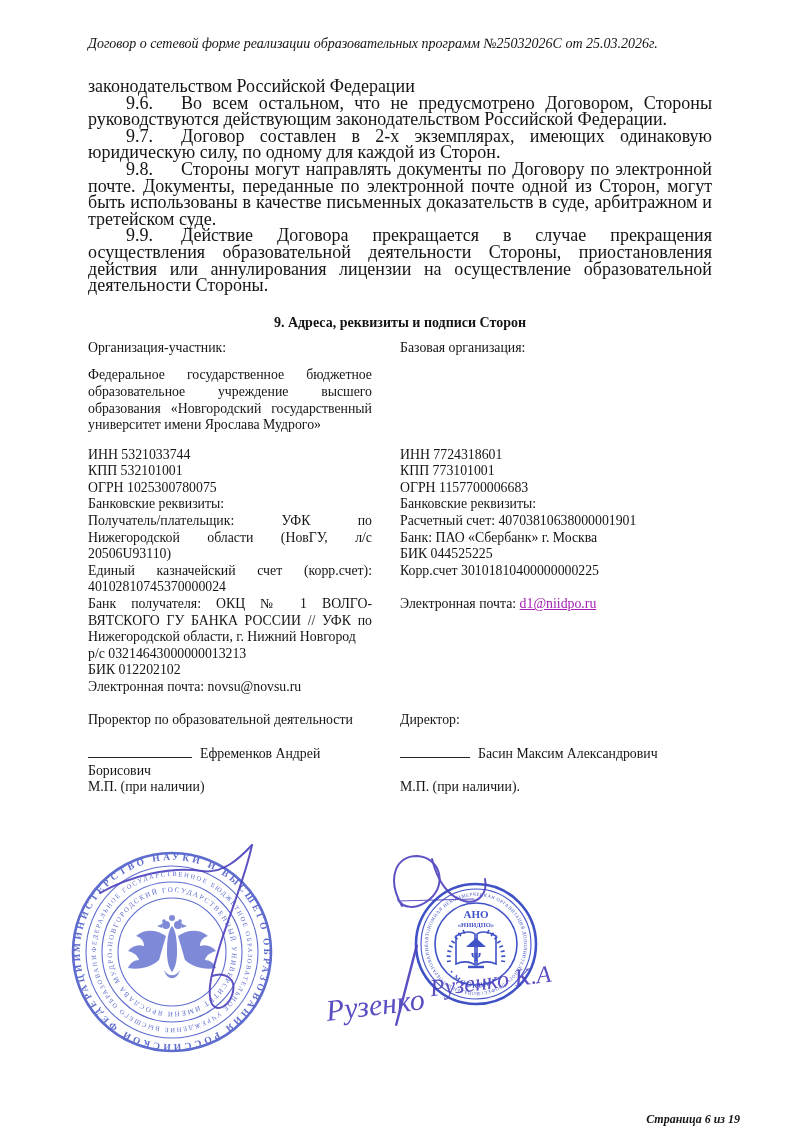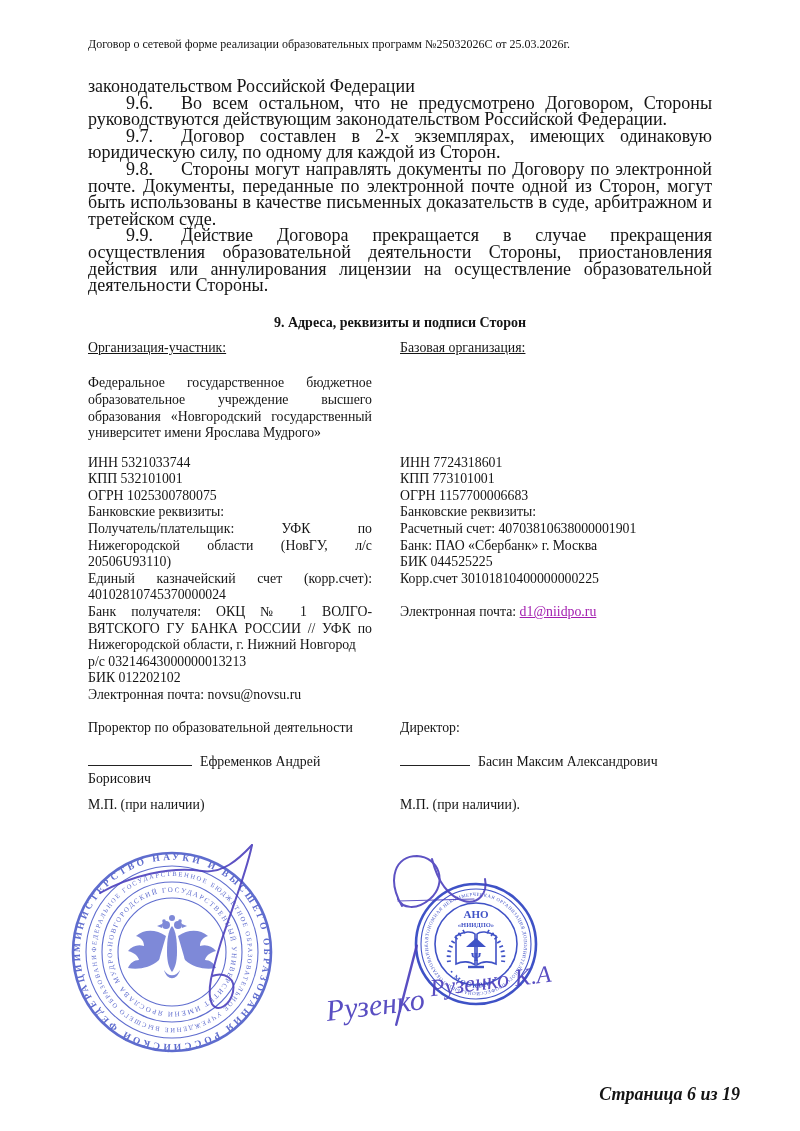--- a/index.html
+++ b/index.html
@@ -1,41 +1,41 @@
 <!DOCTYPE html>
 <html lang="ru"><head>
 <meta charset="utf-8">
 <style>
   html,body{margin:0;padding:0;background:#888;}
   .page{
     position:relative;width:800px;height:1131px;margin:0 auto;background:#ffffff;
     font-family:"Liberation Serif","DejaVu Serif",serif;color:#141414;overflow:hidden;
   }
   .content{position:absolute;left:88px;top:36px;width:624px;}
-  .doc-header{font-size:12px;line-height:16px;margin:0 0 26px 0;}
+  .doc-header{font-style:italic;font-size:14px;line-height:16px;margin:0 0 26px 0;}
   .para{font-size:18px;line-height:16.6px;text-align:justify;text-align-last:left;margin:0;}
   .pnum{display:inline-block;margin-left:38px;width:55px;}
   .sec-title{font-weight:bold;font-size:14px;line-height:18px;text-align:center;margin:20px 0 8px 0;}
   .cols{display:grid;grid-template-columns:284px 296px;column-gap:28px;}
-  .row-labels{margin-bottom:19px;text-decoration:underline;}
+  .row-labels{margin-bottom:11px;}
   .row-orgs{margin-bottom:13px;}
   .row-addr{margin-bottom:19px;}
   .row-details{margin-bottom:16px;}
   .row-sigtitles{margin-bottom:16px;}
-  .row-names{margin-bottom:10px;}
+  .row-names{}
   .cell{font-size:13.8px;line-height:16.6px;}
   .just{text-align:justify;text-align-last:left;}
   .prelines{white-space:pre-line;}
   .bold{font-weight:normal;}
   .align-end{align-self:end;}
   .email-link{color:#a21caf;text-decoration:underline;cursor:pointer;}
   .email-line{margin-top:16.6px;}
   .sigline{display:inline-block;width:104px;height:13px;border-bottom:1px solid #222;margin-right:8px;}
   .sigline-r{display:inline-block;width:70px;height:13px;border-bottom:1px solid #222;margin-right:8px;}
-  .footer{position:absolute;top:1084px;right:60px;font-style:italic;font-weight:bold;font-size:18px;}
+  .footer{position:absolute;top:1112px;right:60px;font-style:italic;font-weight:bold;font-size:12px;}
   .overlay{position:absolute;left:0;top:0;pointer-events:none;}
 </style>
 </head>
 <body>
 
 <div class="page">
   <div class="content">
 
     <p class="doc-header">Договор о сетевой форме реализации образовательных программ №25032026С от 25.03.2026г.</p>
 

